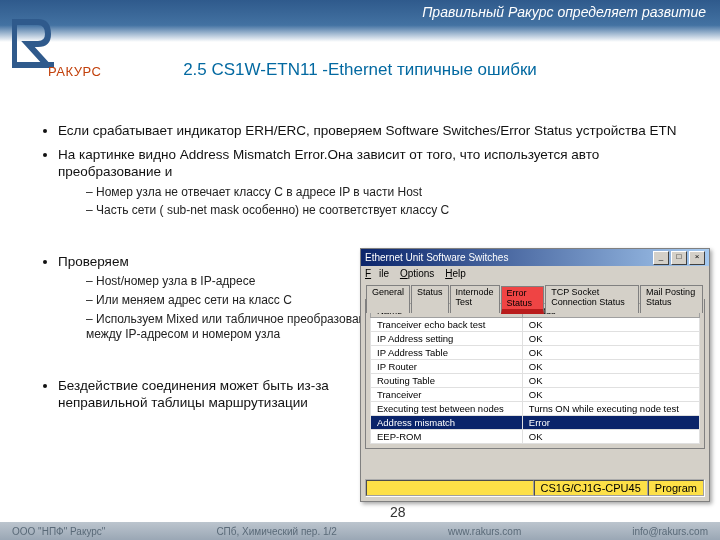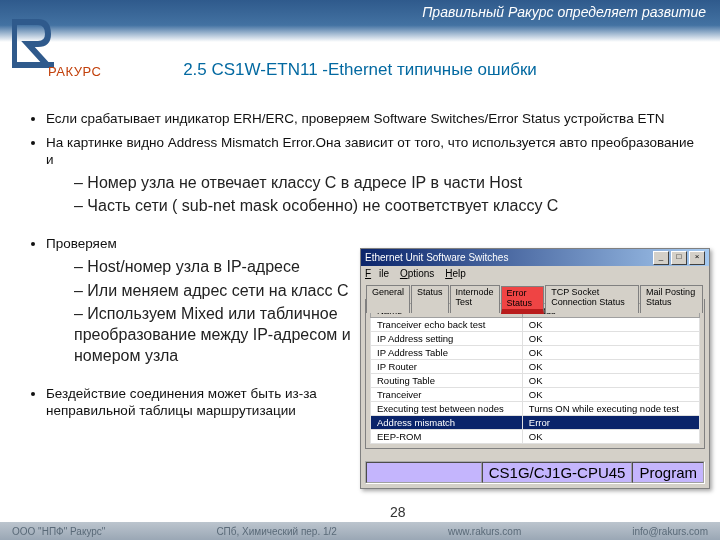--- a/index.html
+++ b/index.html
@@ -3,24 +3,24 @@
 <meta charset="utf-8">
 <style>
 html,body{margin:0;padding:0;width:720px;height:540px;font-family:Arial,Helvetica,sans-serif;background:#fff;overflow:hidden}
 .topbar{position:relative;height:42px;background:linear-gradient(180deg,#2f5a8c 0%,#4372a2 60%,#ffffff 100%)}
 .topbar .slogan{position:absolute;right:14px;top:4px;color:#fff;font-style:italic;font-size:14px}
 .logo{position:absolute;left:12px;top:16px}
 .logo svg{display:block}
 .brand{position:absolute;left:48px;top:64px;font-size:13px;font-weight:normal;color:#c2410c;letter-spacing:.5px}
 .title{font-size:17px;color:#0369a1;text-align:center;margin-top:18px}
 .content{position:absolute;left:24px;top:110px;width:672px}
-ul.b{list-style:disc;margin:0;padding:0 0 0 22px}
+ul.b{list-style:disc;margin:12px;padding:0 0 0 22px}
 ul.b > li{font-size:13.5px;color:#111;margin-bottom:6px;line-height:1.3}
 ul.d{list-style:none;margin:4px 0 8px 0;padding:0 0 0 28px}
-ul.d > li{font-size:16px;color:#222;margin-bottom:3px}
+ul.d > li{font-size:12px;color:#222;margin-bottom:3px}
 ul.d > li::before{content:"– ";}
 .narrow{width:340px}
 .pagenum{position:absolute;left:390px;bottom:20px;font-size:14px;color:#333}
 .footer{position:absolute;bottom:0;left:0;width:720px;height:18px;background:linear-gradient(180deg,#bcc5ce 0%,#9aa7b5 100%);font-size:10px;color:#5a6a78;display:flex;align-items:center;padding:0 12px;box-sizing:border-box;justify-content:space-between}
 .footer span{white-space:nowrap}
 
 
 .dlg{position:absolute;left:360px;top:248px;width:348px;background:#d4d0c8;border:1px solid #808080;box-shadow:2px 2px 4px rgba(0,0,0,.35);font-size:10px}
 .dlg .titlebar{background:linear-gradient(90deg,#0a246a,#a6caf0);color:#fff;height:17px;line-height:17px;padding:0 4px;font-weight:normal;display:flex;align-items:center;justify-content:space-between}
 .dlg .titlebar .buttons{display:flex;gap:2px}
@@ -30,21 +30,21 @@
 .dlg .menubar span u{text-decoration:underline}
 .dlg .body{padding:4px}
 .tabs{position:relative;border:1px solid #808080;border-top:none;padding:4px;background:#d4d0c8;margin-top:14px}
 .tabrow{position:absolute;top:-14px;left:0;display:flex;font-size:9px}
 .tab{background:#d4d0c8;border:1px solid #808080;border-bottom:none;padding:1px 5px;margin-right:1px;position:relative}
 .tab.active{background:#ef4444;top:1px;border-bottom:5px solid #b91c1c;z-index:2;font-weight:normal}
 .datagrid{background:#fff;border:1px inset #808080;width:100%;font-size:9.5px;border-collapse:collapse}
 .datagrid th{background:#d4d0c8;border:1px solid #a0a0a0;text-align:left;font-weight:normal;padding:1px 6px}
 .datagrid td{border:1px solid #e0e0e0;padding:1px 6px}
 .datagrid tr.sel td{background:#0a246a;color:#fff}
-.statusbar{display:flex;border:1px inset #fff;background:#c4b5fd;font-size:15px;margin-top:12px}
+.statusbar{display:flex;border:1px inset #fff;background:#fde047;font-size:11px;margin-top:30px}
 .statusbar .cell{border:1px inset #a0a0a0;padding:1px 6px}
 .statusbar .cell:first-child{flex:1}
 </style>
 </head>
 <body>
 
 <div class="topbar">
   <div class="slogan">Правильный Ракурс определяет развитие</div>
 </div>
 

